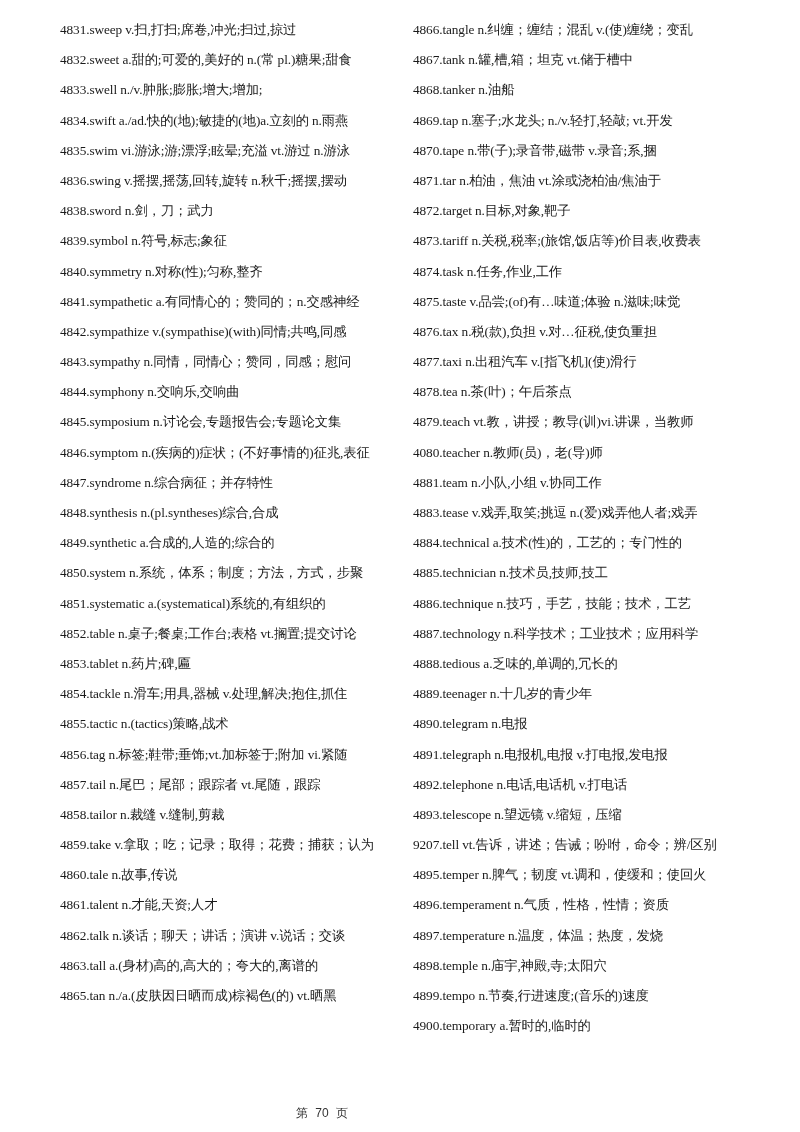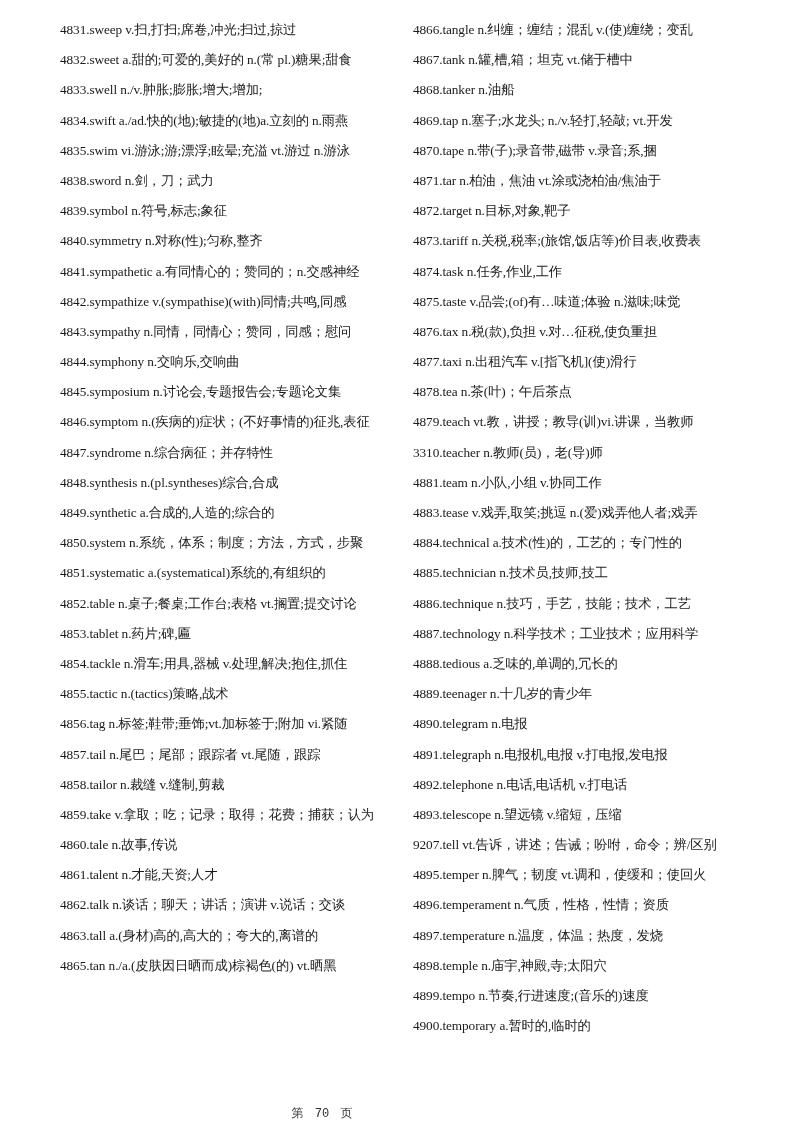--- a/index.html
+++ b/index.html
@@ -3,32 +3,33 @@
 <meta charset="utf-8">
 <style>
   html, body { margin: 0; padding: 0; background: #ffffff; }
   body { width: 800px; height: 1132px; position: relative; overflow: hidden;
          font-family: "Liberation Serif", "DejaVu Serif", serif; color: #1a1a1a; }
   .col { position: absolute; top: 20px; width: 370px; }
   .col-left { left: 60px; }
   .col-right { left: 413px; }
   .entry { height: 30.2px; line-height: 20px; font-size: 13.3px; white-space: nowrap; letter-spacing: -0.1px; }
   .footer { position: absolute; top: 1105px; left: 0; width: 644px; text-align: center;
-            font-family: Liberation Mono, monospace; font-size: 12px; color: #333; }
+            font-family: Liberation Sans, sans-serif; font-size: 12px; color: #333; }
   .footer span { margin: 0 2px; }
 </style>
 </head>
 <body>
 
 <div class="col col-left" id="col-left">
     <div class="entry">4831.sweep v.扫,打扫;席卷,冲光;扫过,掠过</div>
     <div class="entry">4832.sweet a.甜的;可爱的,美好的  n.(常 pl.)糖果;甜食</div>
     <div class="entry">4833.swell n./v.肿胀;膨胀;增大;增加;</div>
     <div class="entry">4834.swift a./ad.快的(地);敏捷的(地)a.立刻的 n.雨燕</div>
     <div class="entry">4835.swim vi.游泳;游;漂浮;眩晕;充溢  vt.游过  n.游泳</div>
+    <div class="entry">4836.swing v.摇摆,摇荡,回转,旋转  n.秋千;摇摆,摆动</div>
     <div class="entry">4838.sword n.剑，刀；武力</div>
     <div class="entry">4839.symbol n.符号,标志;象征</div>
     <div class="entry">4840.symmetry n.对称(性);匀称,整齐</div>
     <div class="entry">4841.sympathetic a.有同情心的；赞同的；n.交感神经</div>
     <div class="entry">4842.sympathize v.(sympathise)(with)同情;共鸣,同感</div>
     <div class="entry">4843.sympathy n.同情，同情心；赞同，同感；慰问</div>
     <div class="entry">4844.symphony n.交响乐,交响曲</div>
     <div class="entry">4845.symposium n.讨论会,专题报告会;专题论文集</div>
     <div class="entry">4846.symptom n.(疾病的)症状；(不好事情的)征兆,表征</div>
     <div class="entry">4847.syndrome n.综合病征；并存特性</div>
@@ -58,21 +59,21 @@
     <div class="entry">4870.tape n.带(子);录音带,磁带  v.录音;系,捆</div>
     <div class="entry">4871.tar n.柏油，焦油  vt.涂或浇柏油/焦油于</div>
     <div class="entry">4872.target n.目标,对象,靶子</div>
     <div class="entry">4873.tariff n.关税,税率;(旅馆,饭店等)价目表,收费表</div>
     <div class="entry">4874.task n.任务,作业,工作</div>
     <div class="entry">4875.taste v.品尝;(of)有…味道;体验  n.滋味;味觉</div>
     <div class="entry">4876.tax n.税(款),负担  v.对…征税,使负重担</div>
     <div class="entry">4877.taxi n.出租汽车 v.[指飞机](使)滑行</div>
     <div class="entry">4878.tea n.茶(叶)；午后茶点</div>
     <div class="entry">4879.teach vt.教，讲授；教导(训)vi.讲课，当教师</div>
-    <div class="entry">3310.teacher n.教师(员)，老(导)师</div>
+    <div class="entry">4080.teacher n.教师(员)，老(导)师</div>
     <div class="entry">4881.team n.小队,小组  v.协同工作</div>
     <div class="entry">4883.tease v.戏弄,取笑;挑逗  n.(爱)戏弄他人者;戏弄</div>
     <div class="entry">4884.technical a.技术(性)的，工艺的；专门性的</div>
     <div class="entry">4885.technician n.技术员,技师,技工</div>
     <div class="entry">4886.technique n.技巧，手艺，技能；技术，工艺</div>
     <div class="entry">4887.technology n.科学技术；工业技术；应用科学</div>
     <div class="entry">4888.tedious a.乏味的,单调的,冗长的</div>
     <div class="entry">4889.teenager n.十几岁的青少年</div>
     <div class="entry">4890.telegram n.电报</div>
     <div class="entry">4891.telegraph n.电报机,电报  v.打电报,发电报</div>

